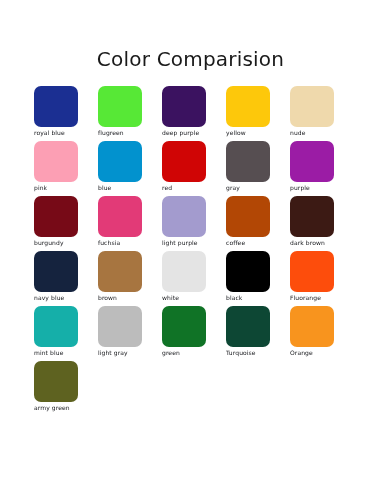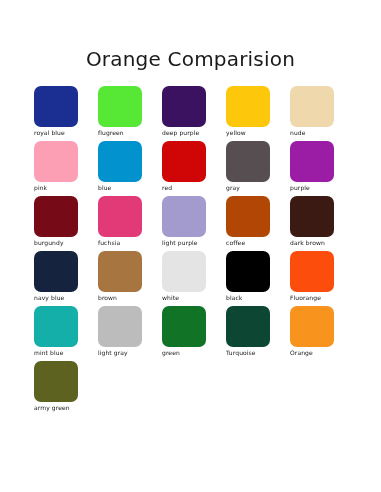--- a/index.html
+++ b/index.html
@@ -70,21 +70,21 @@
     font-family: "DejaVu Sans", sans-serif;
     white-space: nowrap;
     letter-spacing: 0.1px;
   }
 </style>
 </head>
 <body>
 
 <div id="page">
 
-  <div id="title">Orange Comparision</div>
+  <div id="title">Color Comparision</div>
 
   <div id="grid">
       <div class="swatch-row">
         <div class="swatch-cell">
           <div class="swatch-box" title="royal blue" style="background: rgb(27, 47, 146);"></div>
           <div class="swatch-label">royal blue</div>
         </div>
         <div class="swatch-cell">
           <div class="swatch-box" title="flugreen" style="background: rgb(87, 232, 54);"></div>
           <div class="swatch-label">flugreen</div>

